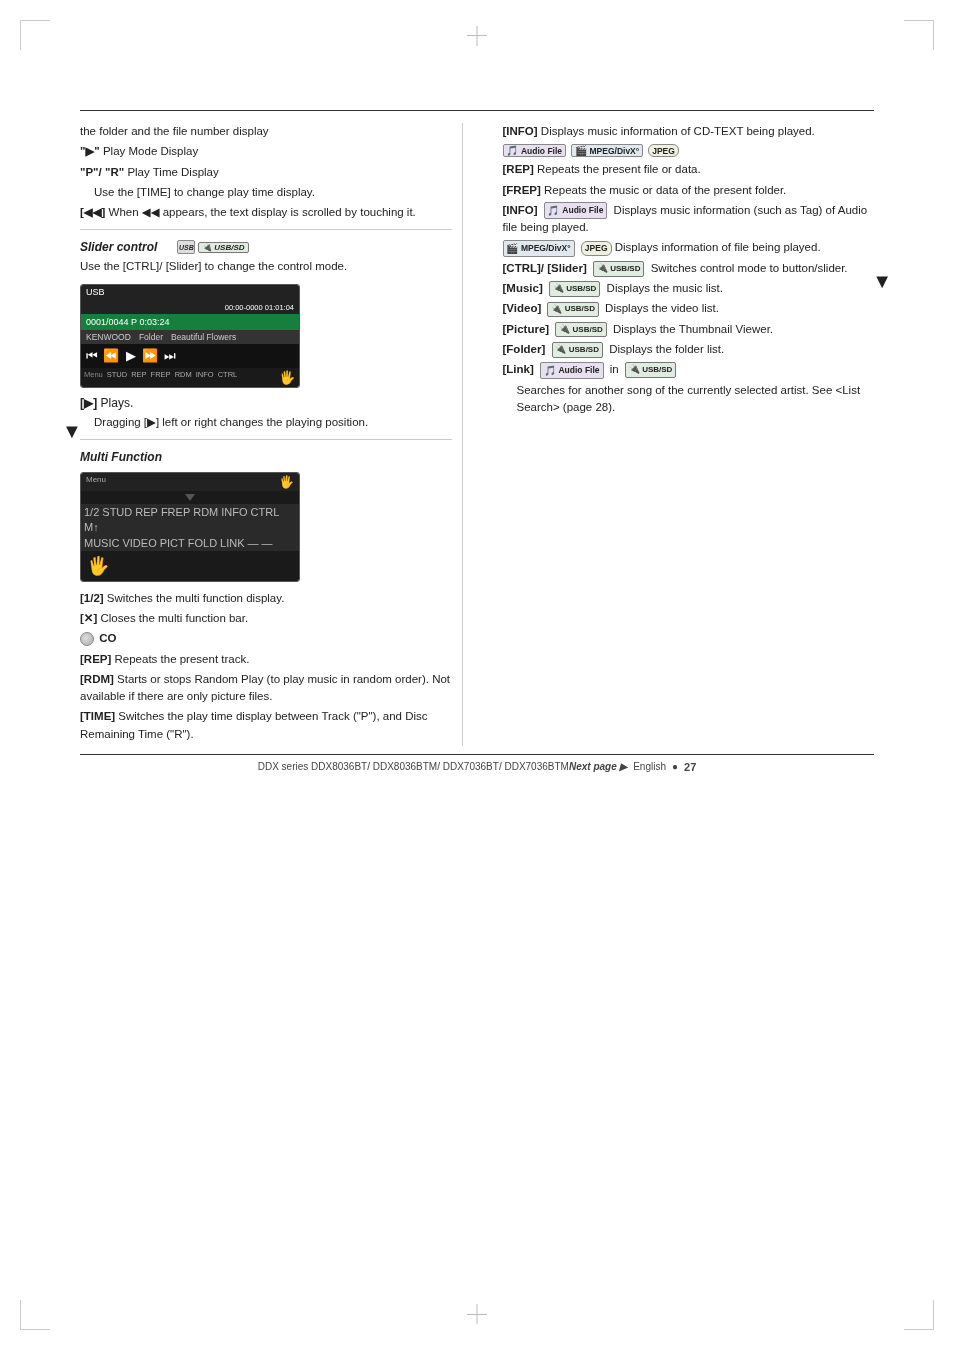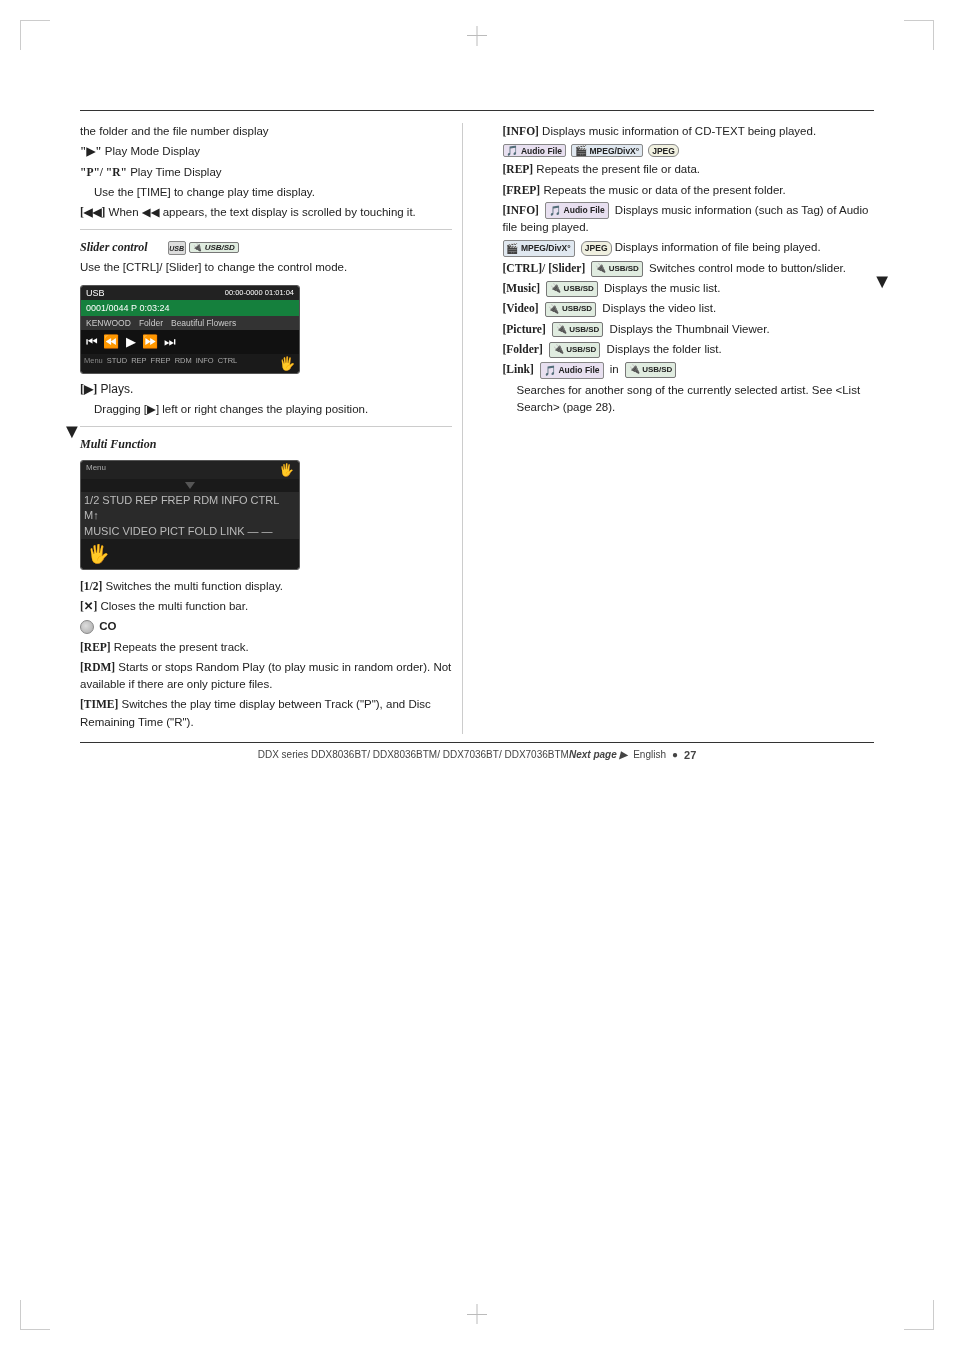--- a/index.html
+++ b/index.html
@@ -113,21 +113,21 @@
     p.body-text {
       font-size: 11.5px;
       line-height: 1.5;
       margin-bottom: 3px;
     }
 
     .indent {
       margin-left: 14px;
     }
 
-    .bold { font-weight: bold; font-family: Liberation Serif, serif; }
+    .bold { font-weight: bold; }
     .italic { font-style: italic; }
 
     
     .device-screen {
       border: 1.5px solid #555;
       border-radius: 3px;
       margin: 8px 0;
       overflow: hidden;
       width: 220px;
     }
@@ -368,21 +368,21 @@
             <span>USB/SD</span>
           </span>
         </span>
       </div>
 
       <p class="body-text">Use the [CTRL]/ [Slider] to change the control mode.</p>
 
       <div class="device-screen">
         <div class="device-screen-header">
           <span>USB</span>
-          <span style="font-size:7.5px;">00:00-0000 01:01:04</span>
+          <span style="font-size:7.5px;margin-top:16px;">00:00-0000 01:01:04</span>
         </div>
         <div class="device-screen-track">
           <span>0001/0044       P  0:03:24</span>
         </div>
         <div class="device-screen-sub">
           <span>KENWOOD</span>
           <span>Folder</span>
           <span>Beautiful Flowers</span>
         </div>
         <div class="device-screen-controls">

